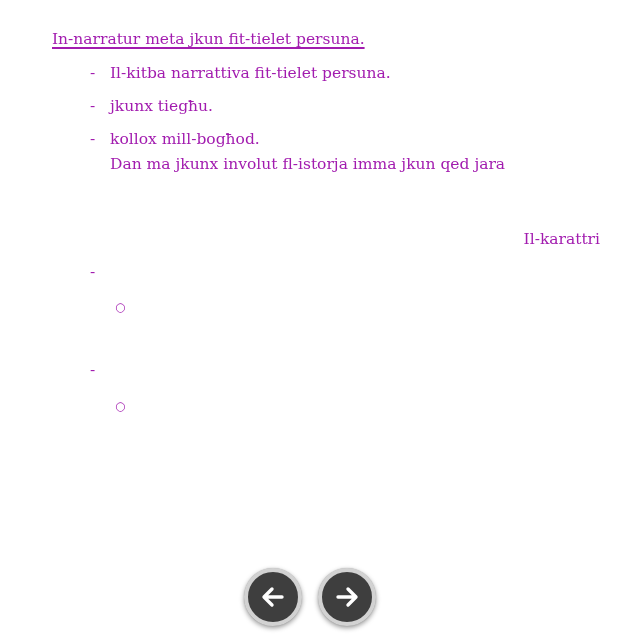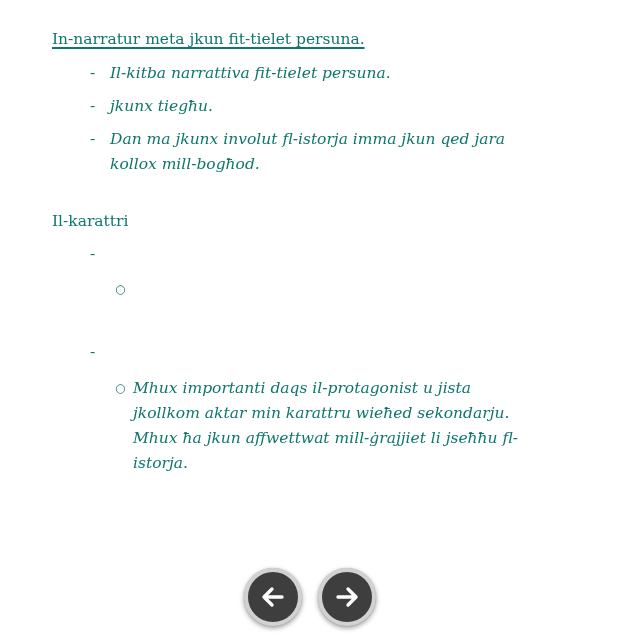--- a/index.html
+++ b/index.html
@@ -1,40 +1,40 @@
 <!DOCTYPE html>
 <html style="--btn-color: #3e3e3e; --ring-color: #d2d2d2;"><head>
 <meta charset="utf-8">
 <style>
   html,body { margin:0; padding:0; background:#fff; }
   .page {
     position:relative; width:620px; height:638px;
     background:#fff; overflow:hidden;
     font-family:"DejaVu Serif","Liberation Serif",serif;
-    color:#0f766e;
+    color:#a21caf;
   }
   .content {
     position:absolute; top:27px; left:52px; right:20px;
     font-size:15.5px; line-height:25px;
   }
   .title {
     text-decoration:underline;
     text-decoration-thickness:1.5px;
     text-underline-offset:3px;
   }
   .b1 { display:flex; margin-left:38px; }
   .b1 > .marker { width:20px; flex:none; }
   .b2 { display:flex; margin-left:63px; }
   .b2 > .marker { width:18px; flex:none; font-size:12px; line-height:25px; }
-  .text div { white-space:nowrap;font-style:italic; }
+  .text div { white-space:nowrap; }
   .mt8  { margin-top:8px; }
   .mt9  { margin-top:9px; }
   .mt10 { margin-top:10px; }
   .mt11 { margin-top:11px; }
-  .mt32 { margin-top:32px; }
+  .mt32 { margin-top:50px;text-align:right; }
   .mt38 { margin-top:38px; }
   .nav {
     position:absolute; top:568px; left:0; width:100%;
     display:flex; justify-content:center; gap:16px;
   }
   .nav-btn {
     box-sizing:border-box;
     width:58px; height:58px; border-radius:50%;
     background:var(--btn-color,#3e3e3e);
     border:4px solid var(--ring-color,#d2d2d2);
@@ -62,47 +62,41 @@
     <div class="b1 mt8">
       <span class="marker">-</span>
       <div class="text">
         <div>jkunx tiegħu.</div>
       </div>
     </div>
 
     <div class="b1 mt8">
       <span class="marker">-</span>
       <div class="text">
+        <div>kollox mill-bogħod.</div>
         <div>Dan ma jkunx involut fl-istorja imma jkun qed jara</div>
-        <div>kollox mill-bogħod.</div>
       </div>
     </div>
 
     <div class="mt32">Il-karattri</div>
 
     <div class="b1 mt8">
       <span class="marker">-</span>
     </div>
 
     <div class="b2 mt10">
       <span class="marker">○</span>
     </div>
 
     <div class="b1 mt38">
       <span class="marker">-</span>
     </div>
 
     <div class="b2 mt11">
       <span class="marker">○</span>
-      <div class="text">
-        <div>Mhux importanti daqs il-protagonist u jista</div>
-        <div>jkollkom aktar min karattru wieħed sekondarju.</div>
-        <div>Mhux ħa jkun affwettwat mill-ġrajjiet li jseħħu fl-</div>
-        <div>istorja.</div>
-      </div>
     </div>
 
   </div>
 
   <div class="nav">
     <button class="nav-btn">
       <svg width="30" height="30" viewBox="0 0 30 30" fill="none">
         <path d="M24 15 H7 M14 7 L6 15 L14 23" stroke="#ffffff" stroke-width="3.4" stroke-linecap="round" stroke-linejoin="round"></path>
       </svg>
     </button>

